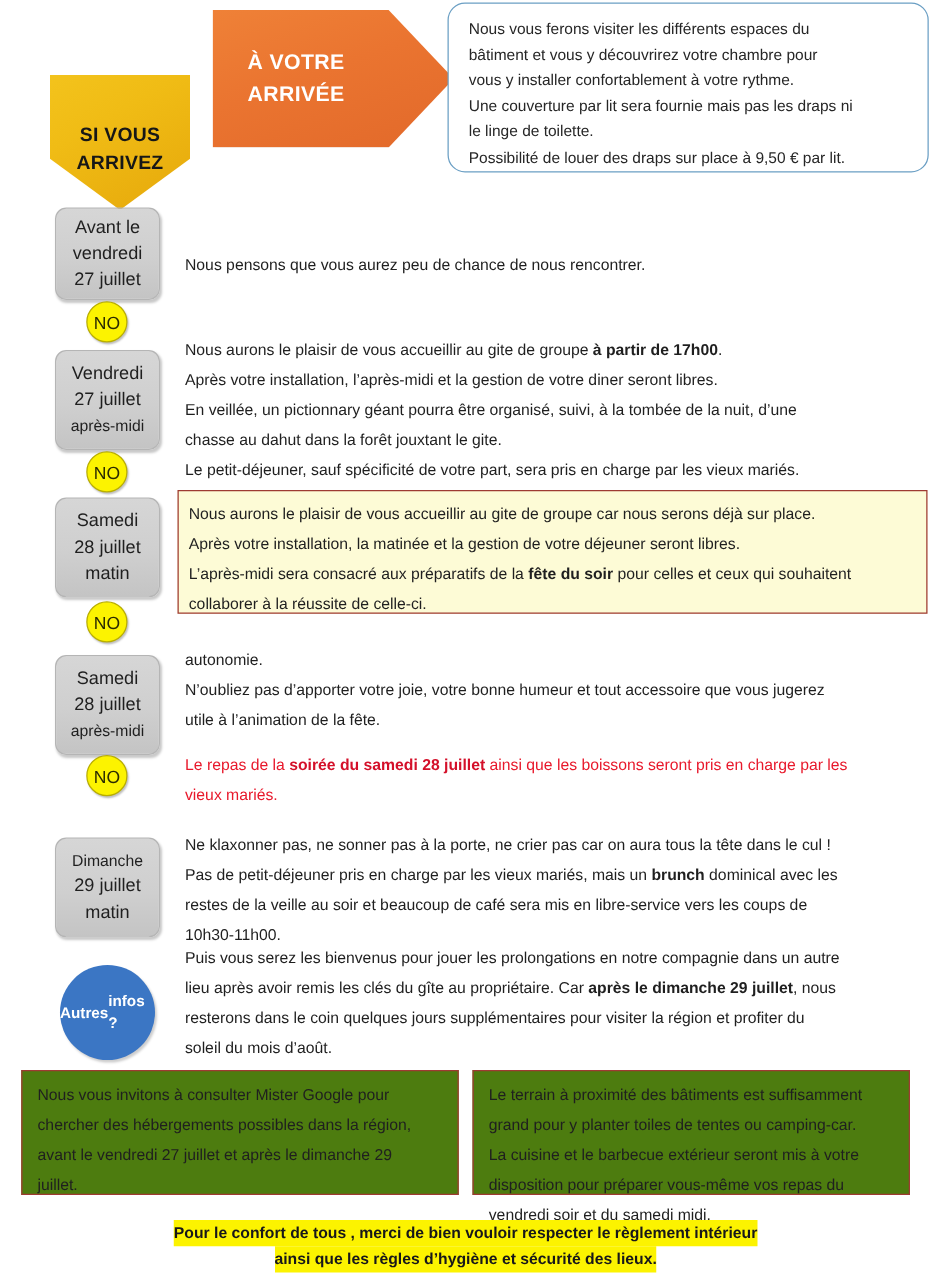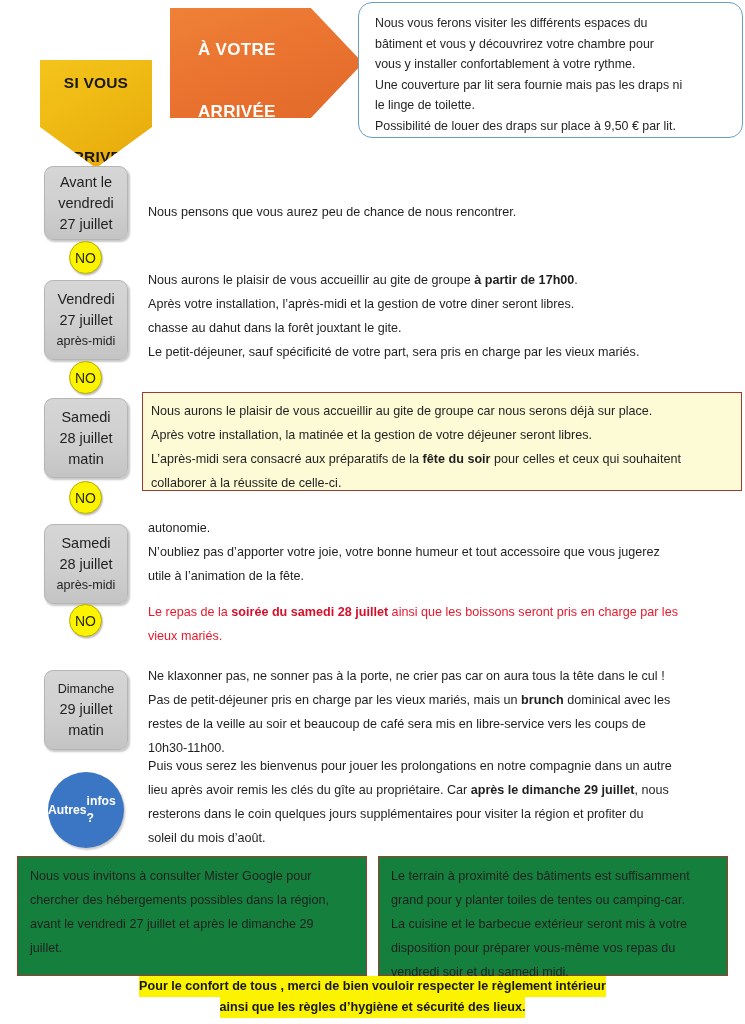--- a/index.html
+++ b/index.html
@@ -16,21 +16,21 @@
   }
 
   
   .hdr-yellow-pent {
     position: absolute;
     left: 40px; top: 60px;
     width: 112px; height: 108px;
     background: linear-gradient(150deg,#f3c31c 0%,#f0bc15 35%,#e6a80b 100%);
     clip-path: polygon(0% 0%, 100% 0%, 100% 62%, 50% 100%, 0% 62%);
     display: flex; flex-direction: column;
-    align-items: center; justify-content: space-between;
+    align-items: center; justify-content: center;
     padding-top: 12px;
     filter: drop-shadow(2px 3px 2px rgba(0,0,0,0.28));
   }
   .hdr-yellow-pent span {
     display: block;
     font-size: 15.5px; font-weight: 600;
     color: #171717; line-height: 1.45;
     letter-spacing: .2px;
   }
 
@@ -43,21 +43,20 @@
     display: flex; flex-direction: column;
     align-items: flex-start; justify-content: center;
     padding-left: 28px;
     filter: drop-shadow(2px 3px 2px rgba(0,0,0,0.25));
   }
   .hdr-orange-arrow span {
     display: block;
     font-size: 17px; font-weight: bold;
     color: #ffffff; line-height: 1.55;
     letter-spacing: .3px;
-    margin-top: 36px;
   }
 
   .hdr-bluebox {
     position: absolute;
     left: 358px; top: 2px;
     width: 385px; height: 136px;
     border: 1.2px solid #6b9fc4;
     border-radius: 14px;
     background: #ffffff;
     padding: 10px 14px 0 16px;
@@ -133,23 +132,23 @@
     width: 600px; height: 99px;
     background: #fdfbd6;
     border: 1.2px solid #9e3a32;
     padding: 6px 10px 0 8px;
   }
   .yellowpanel p { margin: 0; font-size: 12.6px; line-height: 24px; color: #1f1f1f; }
 
   
   .botbox {
     position: absolute;
-    top: 856px; height: 120px;
+    top: 856px; height: 100px;
     border: 1.2px solid #9e3a32;
-    background: #15803d;
+    background: #4d7c0f;
     padding: 7px 10px 0 12px;
   }
   #botbox-left { left: 17px; width: 350px; }
   #botbox-right { left: 378px; width: 350px; }
   .botbox p { margin: 0; font-size: 12.6px; line-height: 24px; color: #1f1f1f; }
 
   .footer {
     position: absolute;
     left: 0; top: 976px; width: 745px;
     text-align: center;
@@ -197,20 +196,21 @@
 <div class="daybox" style="top:280px;height:80px;">
   <div class="l1">Vendredi</div>
   <div class="l2">27 juillet</div>
   <div class="l3">après-midi</div>
 </div>
 <div class="nocircle" style="top:361px;">NO</div>
 
 <div class="para" style="top:268px;">
   <p><span>Nous aurons le plaisir de vous accueillir au gite de groupe </span><b>à partir de 17h00</b><span>.</span></p>
   <p>Après votre installation, l’après-midi et la gestion de votre diner seront libres.</p>
+  <p>En veillée, un pictionnary géant pourra être organisé, suivi, à la tombée de la nuit, d’une</p>
   <p>chasse au dahut dans la forêt jouxtant le gite.</p>
   <p>Le petit-déjeuner, sauf spécificité de votre part, sera pris en charge par les vieux mariés.</p>
 </div>
 
 <div class="daybox" style="top:398px;height:80px;">
   <div class="l1">Samedi</div>
   <div class="l2">28 juillet</div>
   <div class="l2">matin</div>
 </div>
 <div class="nocircle" style="top:481px;">NO</div>

